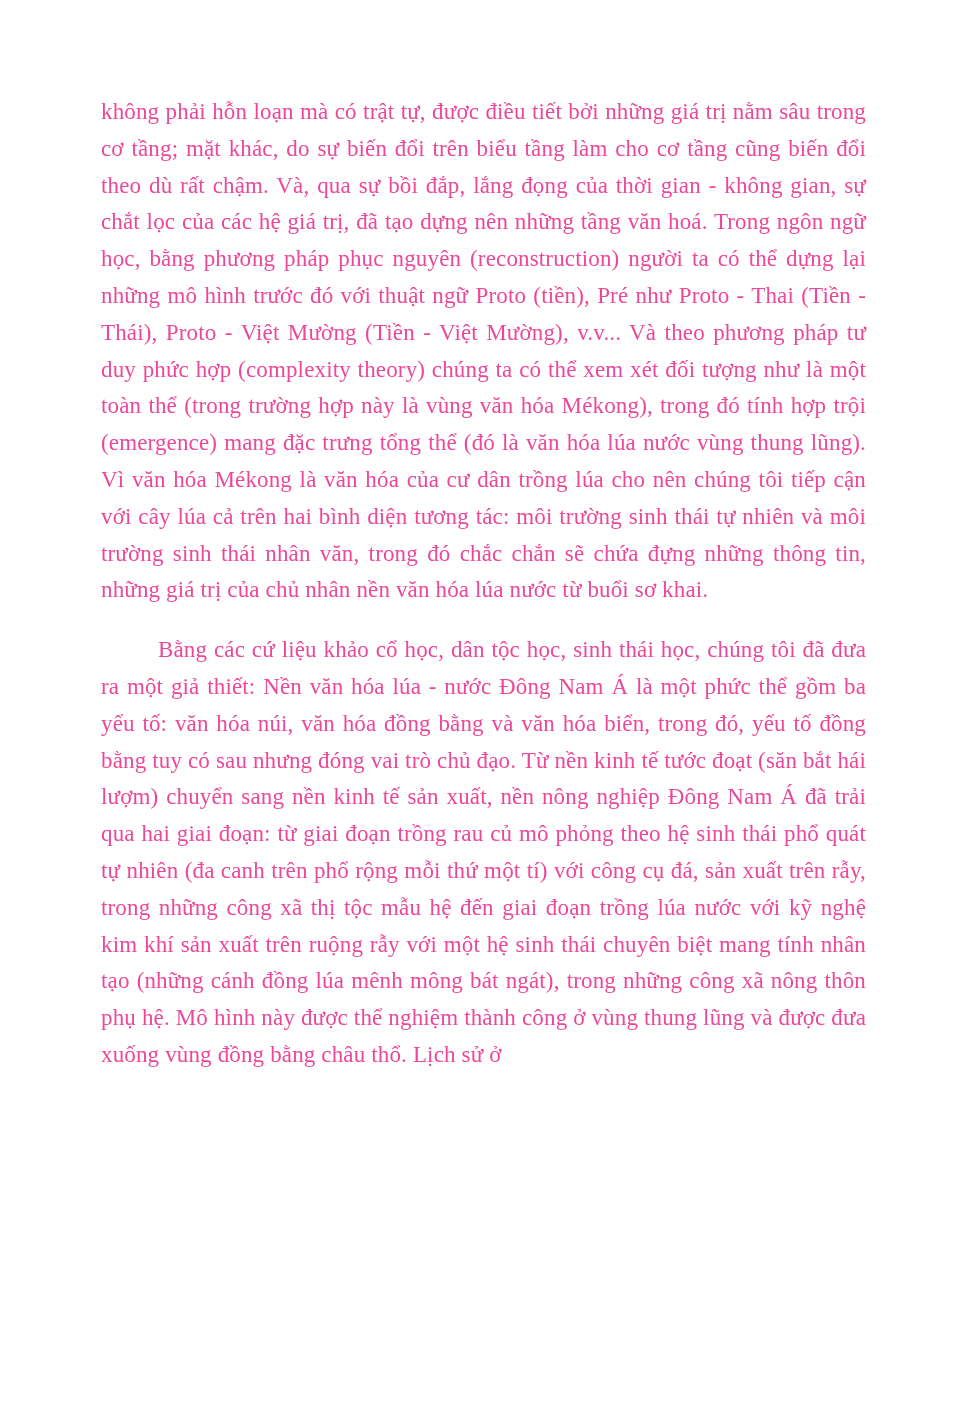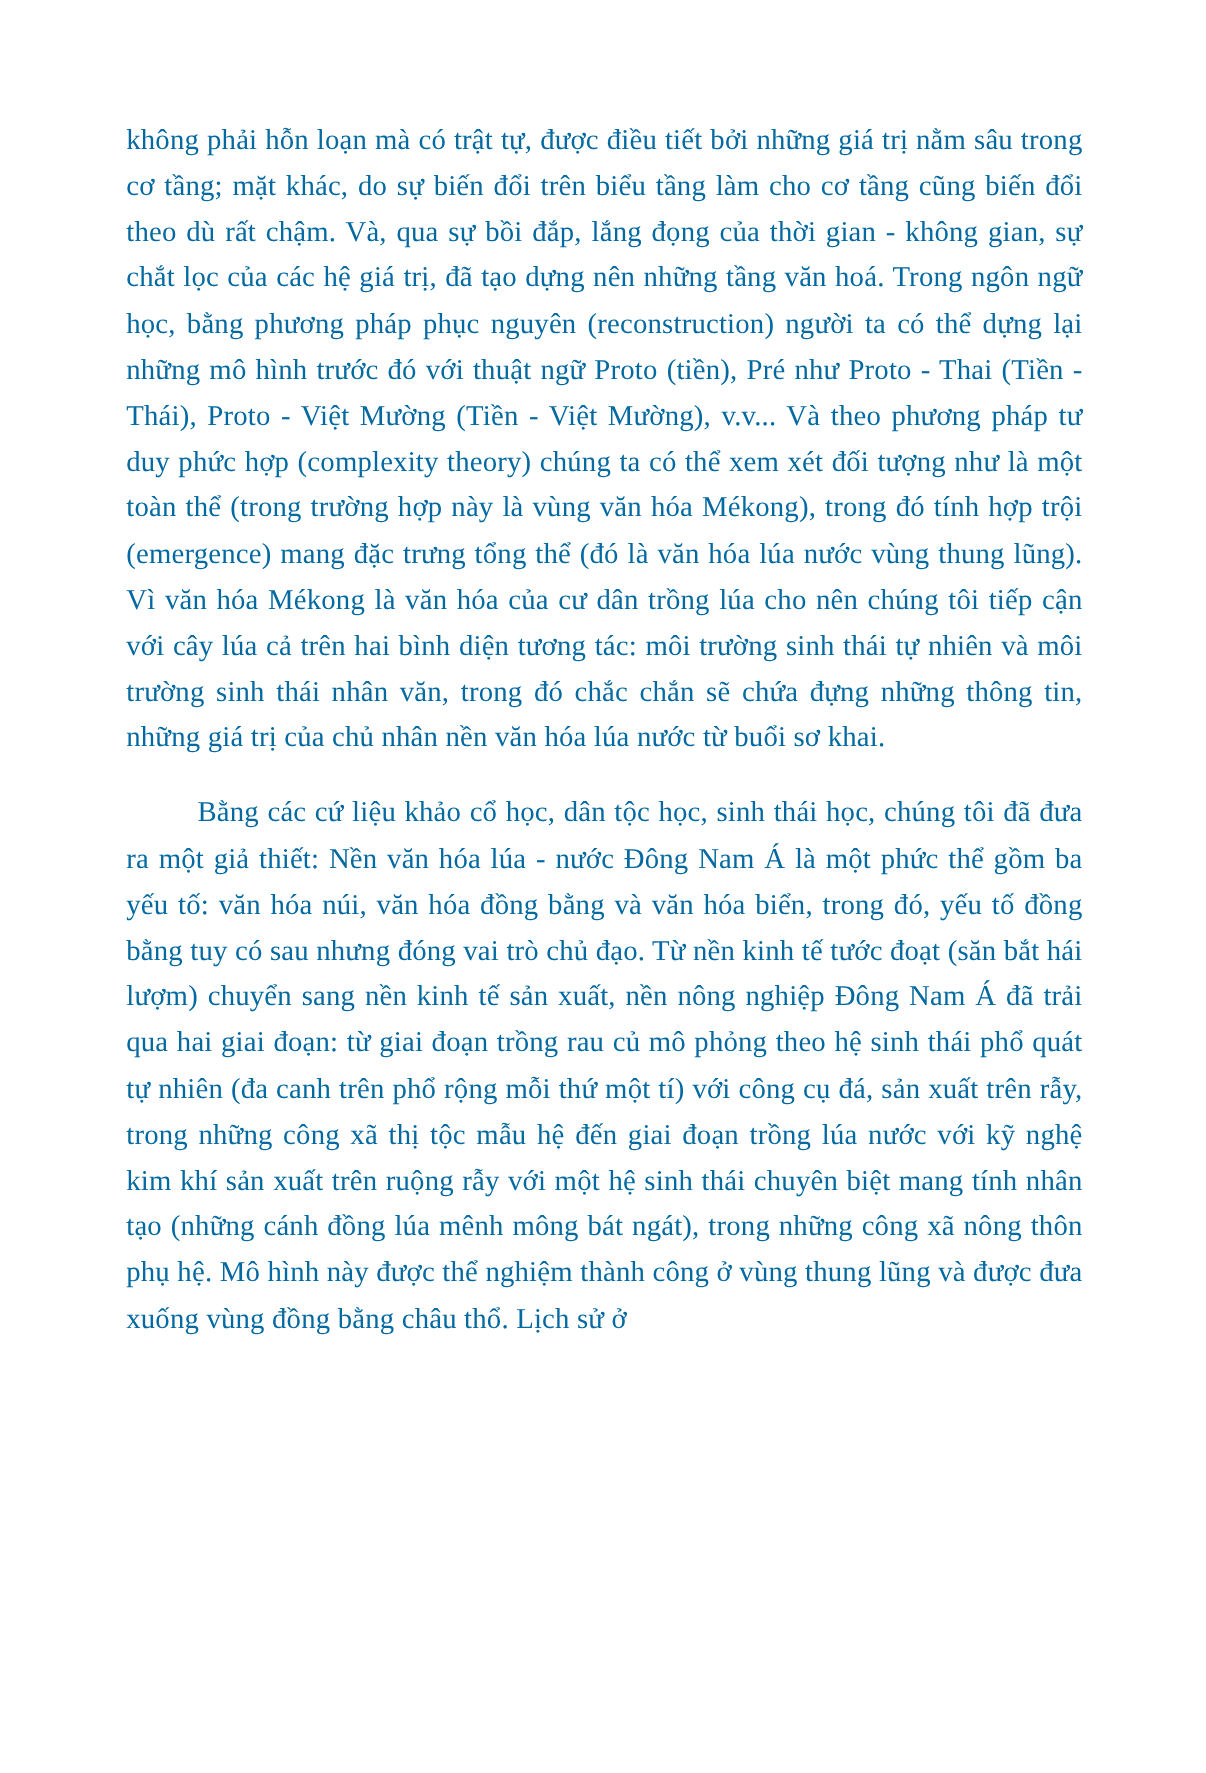--- a/index.html
+++ b/index.html
@@ -5,21 +5,21 @@
     html, body {
       margin: 0;
       padding: 0;
       background: #ffffff;
     }
     .page {
       position: relative;
       width: 965px;
       height: 1106px;
       background: #ffffff;
-      color: #0369a1;
+      color: #ec4899;
       font-family: "Liberation Serif", "DejaVu Serif", serif;
       overflow: hidden;
     }
     .text-block {
       position: absolute;
       left: 101px;
       top: 94px;
       width: 765px;
       font-size: 23px;
       line-height: 36.8px;

